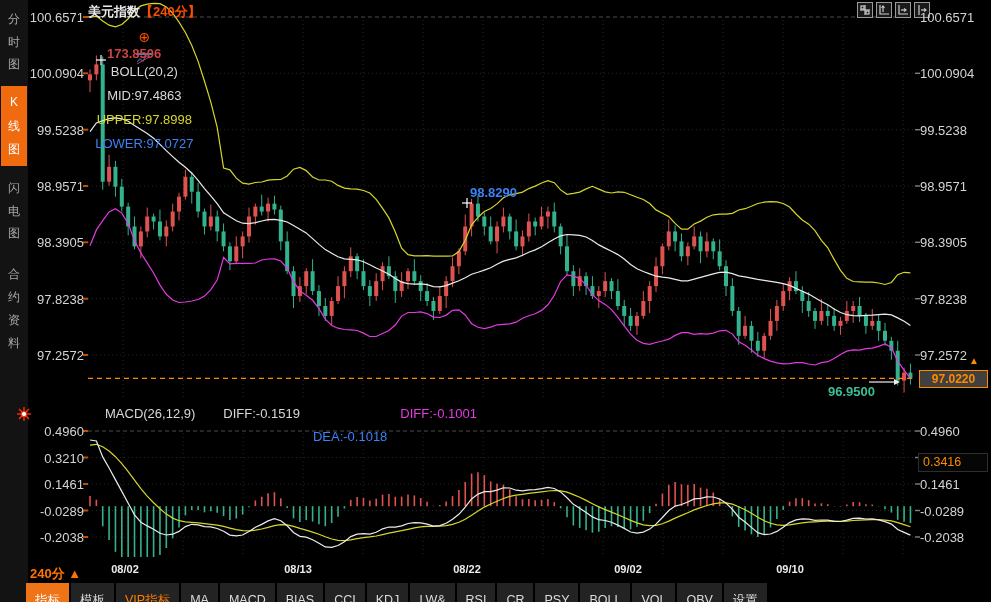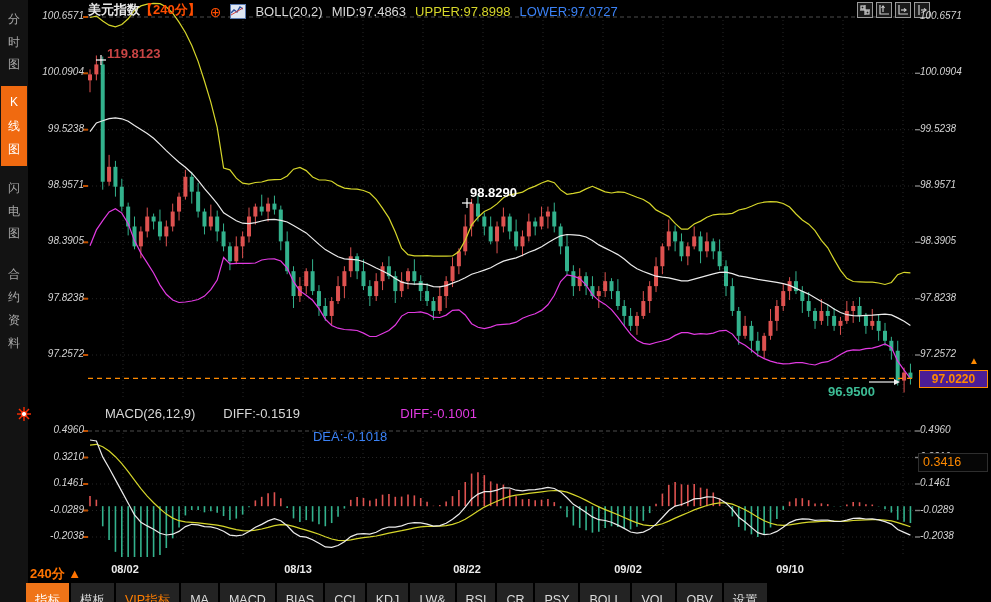--- a/index.html
+++ b/index.html
@@ -6,43 +6,43 @@
   #app{position:relative;width:991px;height:602px;background:#000;overflow:hidden;
        font-family:"Liberation Sans","DejaVu Sans",sans-serif;}
   .abs{position:absolute;}
   
   #sidebar{position:absolute;left:0;top:0;width:28px;height:602px;background:#131313;}
   .side-tab{position:absolute;left:1px;width:26px;display:flex;flex-direction:column;
             align-items:center;justify-content:space-evenly;color:#a8a8a8;font-size:12px;cursor:pointer;}
   .side-tab.active{background:#f06a10;color:#fff;}
   .side-tab span{display:block;line-height:13px;}
   
-  #header{position:absolute;left:88px;top:3px;height:16px;display:flex;align-items:flex-end;
-          gap:9px;font-size:13px;white-space:nowrap;}
+  #header{position:absolute;left:88px;top:3px;height:16px;display:flex;align-items:center;
+          gap:9px;font-size:13px;white-space:nowrap;flex-direction:column;}
   .h-sym{color:#e8e8e8;font-weight:bold;}
   .h-period{color:#ff4d00;font-weight:bold;}
   .h-plus{color:#ff4d00;font-size:14px;line-height:14px;}
   .h-ind{color:#d8d8d8;}
   .h-upper{color:#d6d62a;}
   .h-lower{color:#3b82f6;}
   .chart-ico{width:14px;height:13px;background:#dfe7f3;border:1px solid #5a7ab0;position:relative;}
   
   #winicons{position:absolute;top:2px;left:857px;display:flex;gap:3px;}
   .wicon{width:14px;height:14px;border:1px solid #9a9a9a;background:#1a1a1a;display:flex;
          align-items:center;justify-content:center;cursor:pointer;}
   
-  .ax{position:absolute;font-size:10px;color:#d4d4d4;font-style:italic;}
+  .ax{position:absolute;font-size:13px;color:#d4d4d4;}
   .ax.l{left:26px;width:58px;text-align:right;}
   .ax.r{left:920px;width:70px;text-align:left;}
   .xlab{position:absolute;top:563px;width:80px;text-align:center;color:#ececec;
         font-weight:bold;font-size:11px;}
   
   .ann{position:absolute;font-size:13px;font-weight:bold;white-space:nowrap;}
   #price-box{position:absolute;left:919px;top:370px;width:67px;height:16px;border:1px solid #ff8a00;
-             color:#ff8a00;font-size:12px;font-weight:bold;text-align:center;line-height:16px;background:#4c1d95;}
+             color:#ff8a00;font-size:12px;font-weight:bold;text-align:center;line-height:16px;background:#404040;}
   #price-arrow{position:absolute;left:969px;top:355px;color:#ff8a00;font-size:10px;}
   #macd-box{position:absolute;left:918px;top:453px;width:64px;height:17px;background:#060606;border:1px solid #2e2e2e;
             color:#ff8a00;font-size:12.5px;line-height:17px;padding-left:4px;}
   #tooltip{position:absolute;left:621px;top:561px;height:17px;background:#000;color:#ff8a00;
            font-size:12.5px;line-height:17px;padding:0 3px;white-space:nowrap;z-index:5;}
   
   #macd-header{position:absolute;left:90px;top:406px;display:flex;gap:13px;font-size:13px;white-space:nowrap;}
   #macd-header .w{color:#d8d8d8;margin-left:15px;}
   #macd-header .y{color:#3b82f6;margin-top:23px;}
   #macd-header .m{color:#e23ae2;}
@@ -665,22 +665,22 @@
       <div class="ax r" style="top: 530px;">-0.2038</div>
     </div>
   <div id="ax-x">
       <div class="xlab" style="left: 85px;">08/02</div>
       <div class="xlab" style="left: 258px;">08/13</div>
       <div class="xlab" style="left: 427px;">08/22</div>
       <div class="xlab" style="left: 588px;">09/02</div>
       <div class="xlab" style="left: 750px;">09/10</div>
     </div>
 
-  <div class="ann" style="left:107px;top:46px;color:#c94444">119.8123</div>
-  <div class="ann" style="left:470px;top:185px;color:#ffffff">98.8290</div>
+  <div class="ann" style="left:107px;top:46px;color:#c94444">173.8506</div>
+  <div class="ann" style="left:470px;top:185px;color:#3b82f6">98.8290</div>
   <div class="ann" style="left:828px;top:384px;color:#3dbd96">96.9500</div>
 
   <div id="price-arrow">▲</div>
   <div id="price-box">97.0220</div>
   <div id="macd-box">0.3416</div>
 
   <div id="macd-header">
     <span class="w">MACD(26,12,9)</span>
     <span class="w">DIFF:-0.1519</span>
     <span class="y">DEA:-0.1018</span>

